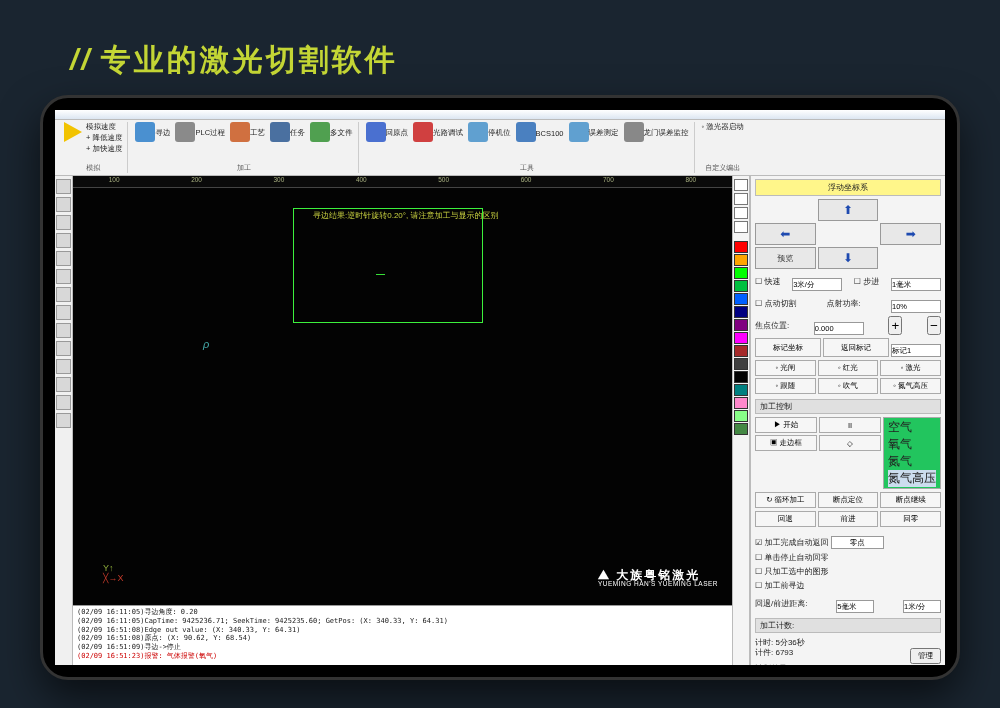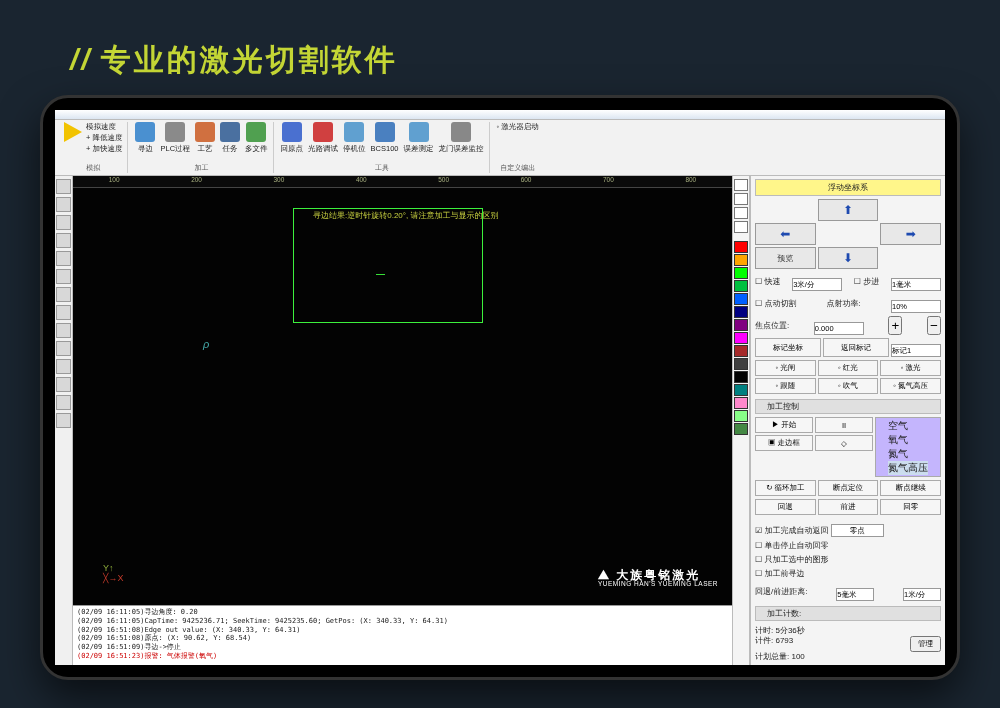--- a/index.html
+++ b/index.html
@@ -61,21 +61,21 @@
 .ribbon-group {
   display: flex;
   flex-direction: column;
   align-items: center;
   border-right: 1px solid #ccc;
   padding: 0 5px;
   height: 100%;
 }
 .ribbon-btn {
   display: flex;
-  flex-direction: column;
+  flex-direction: row;
   align-items: center;
   font-size: 7.5px;
   cursor: pointer;
 }
 .ribbon-icon {
   width: 20px; height: 20px;
   background: #6a9fd4;
   border-radius: 3px;
   margin-bottom: 2px;
 }
@@ -224,21 +224,21 @@
   font-size: 12px;
   color: #1e4ab0;
   cursor: pointer;
 }
 .dpad .blank { visibility: hidden; }
 .dpad .center { font-size: 8px; color: #333; }
 .opt-row { display: flex; justify-content: space-between; align-items: center; }
 .sel { width: 50px; height: 13px; font-size: 7.5px; border: 1px solid #999; margin-top: 6px; }
 .sec-hdr {
   background: #e0e0e0;
-  padding: 1px 11px;
+  padding: 1px 4px;
   border: 1px solid #bbb;
   font-size: 8px;
   margin-top: 2px;
 }
 .btn-grid { display: grid; grid-template-columns: repeat(3, 1fr); gap: 2px; }
 .btn-grid button, .btn-row button {
   font-size: 7.5px; padding: 2px 1px;
   background: #f6f6f6; border: 1px solid #aaa; cursor: pointer;
 }
 .btn-row { display: flex; gap: 2px; }
@@ -471,21 +471,21 @@
         <div style="flex:1">
           <div class="btn-row">
             <button>▶ <span>开始</span></button>
             <button>II</button>
           </div>
           <div class="btn-row" style="margin-top:2px">
             <button>▣ <span>走边框</span></button>
             <button>◇</button>
           </div>
         </div>
-        <div style="background:#c4b5fd;border:1px solid #aaa;padding:1px 12px;font-size:10px">
+        <div style="background:#22c55e;border:1px solid #aaa;padding:1px 4px;font-size:12px">
           <div>空气</div>
           <div>氧气</div>
           <div>氮气</div>
           <div style="background:#cde">氮气高压</div>
         </div>
       </div>
       <div class="btn-row">
         <button>↻ <span>循环加工</span></button>
         <button>断点定位</button>
         <button>断点继续</button>

